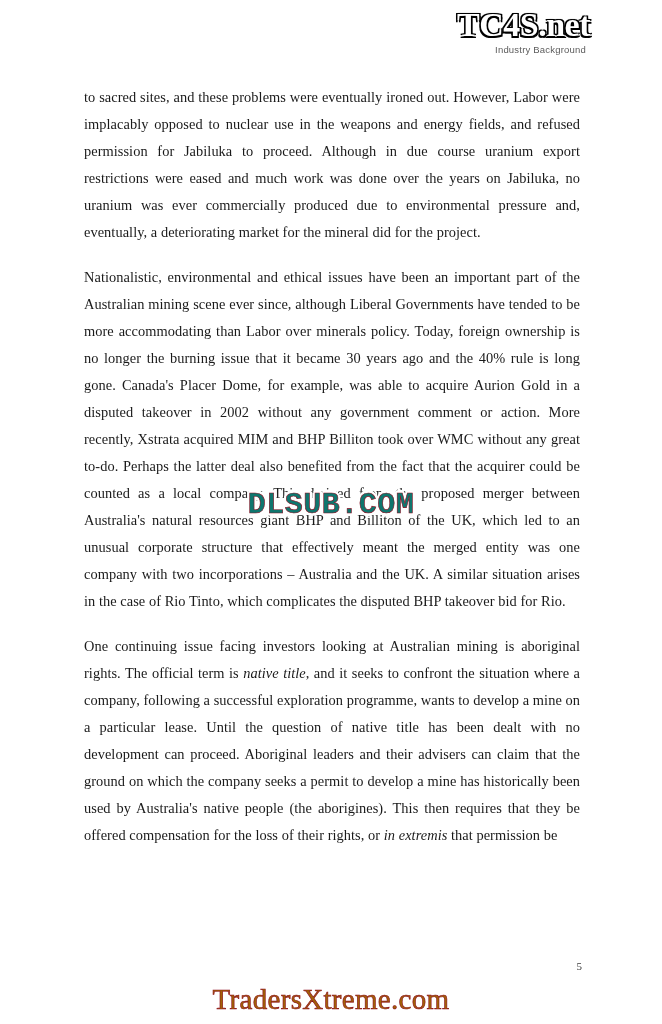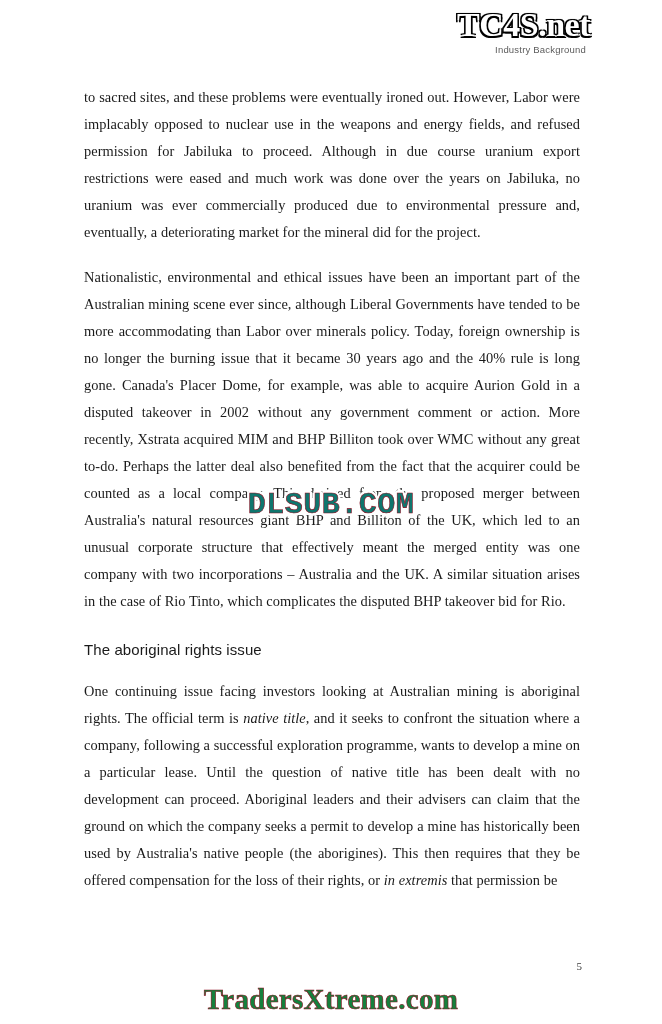--- a/index.html
+++ b/index.html
@@ -114,24 +114,24 @@
     position: absolute;
     left: 0;
     bottom: 8px;
     width: 662px;
     text-align: center;
     pointer-events: none;
   }
   .wm-bottom .txt {
     display: inline-block;
     font-family: "Liberation Serif", serif;
-    font-weight: bold;
+    font-weight: normal;
     font-size: 29px;
     letter-spacing: 0.3px;
-    color: #15803d;
+    color: #a16207;
     -webkit-text-stroke: 0.6px #8c0a1e;
     text-shadow:
       -1.6px -1.6px 0 #ffffff, 1.6px -1.6px 0 #ffffff,
       -1.6px 1.6px 0 #ffffff, 1.6px 1.6px 0 #ffffff,
       -2.6px 0 0 #ffffff, 2.6px 0 0 #ffffff,
       0 -2.6px 0 #ffffff, 0 2.6px 0 #ffffff,
       0 0 5px rgba(255,255,255,0.95);
   }
 </style>
 </head>
@@ -141,21 +141,20 @@
   <div class="brand-wm">TC4S.net</div>
   <div class="running-head">Industry Background</div>
 </div>
 
 <div class="content">
 
   <p class="body">to sacred sites, and these problems were eventually ironed out. However, Labor were implacably opposed to nuclear use in the weapons and energy fields, and refused permission for Jabiluka to proceed. Although in due course uranium export restrictions were eased and much work was done over the years on Jabiluka, no uranium was ever commercially produced due to environmental pressure and, eventually, a deteriorating market for the mineral did for the project.</p>
 
   <p class="body">Nationalistic, environmental and ethical issues have been an important part of the Australian mining scene ever since, although Liberal Governments have tended to be more accommodating than Labor over minerals policy. Today, foreign ownership is no longer the burning issue that it became 30 years ago and the 40% rule is long gone. Canada's Placer Dome, for example, was able to acquire Aurion Gold in a disputed takeover in 2002 without any government comment or action. More recently, Xstrata acquired MIM and BHP Billiton took over WMC without any great to-do. Perhaps the latter deal also benefited from the fact that the acquirer could be counted as a local company. This derived from the proposed merger between Australia's natural resources giant BHP and Billiton of the UK, which led to an unusual corporate structure that effectively meant the merged entity was one company with two incorporations – Australia and the UK. A similar situation arises in the case of Rio Tinto, which complicates the disputed BHP takeover bid for Rio.</p>
 
-  <h2 class="section">The aboriginal rights issue</h2>
 
   <p class="body">
     <span>One continuing issue facing investors looking at Australian mining is aboriginal rights. The official term is </span><em>native title</em><span>, and it seeks to confront the situation where a company, following a successful exploration programme, wants to develop a mine on a particular lease. Until the question of native title has been dealt with no development can proceed. Aboriginal leaders and their advisers can claim that the ground on which the company seeks a permit to develop a mine has historically been used by Australia's native people (the aborigines). This then requires that they be offered compensation for the loss of their rights, or </span><em>in extremis</em><span> that permission be</span>
   </p>
 
 </div>
 
 <div class="page-number">5</div>
 
 <div class="wm-mid">

